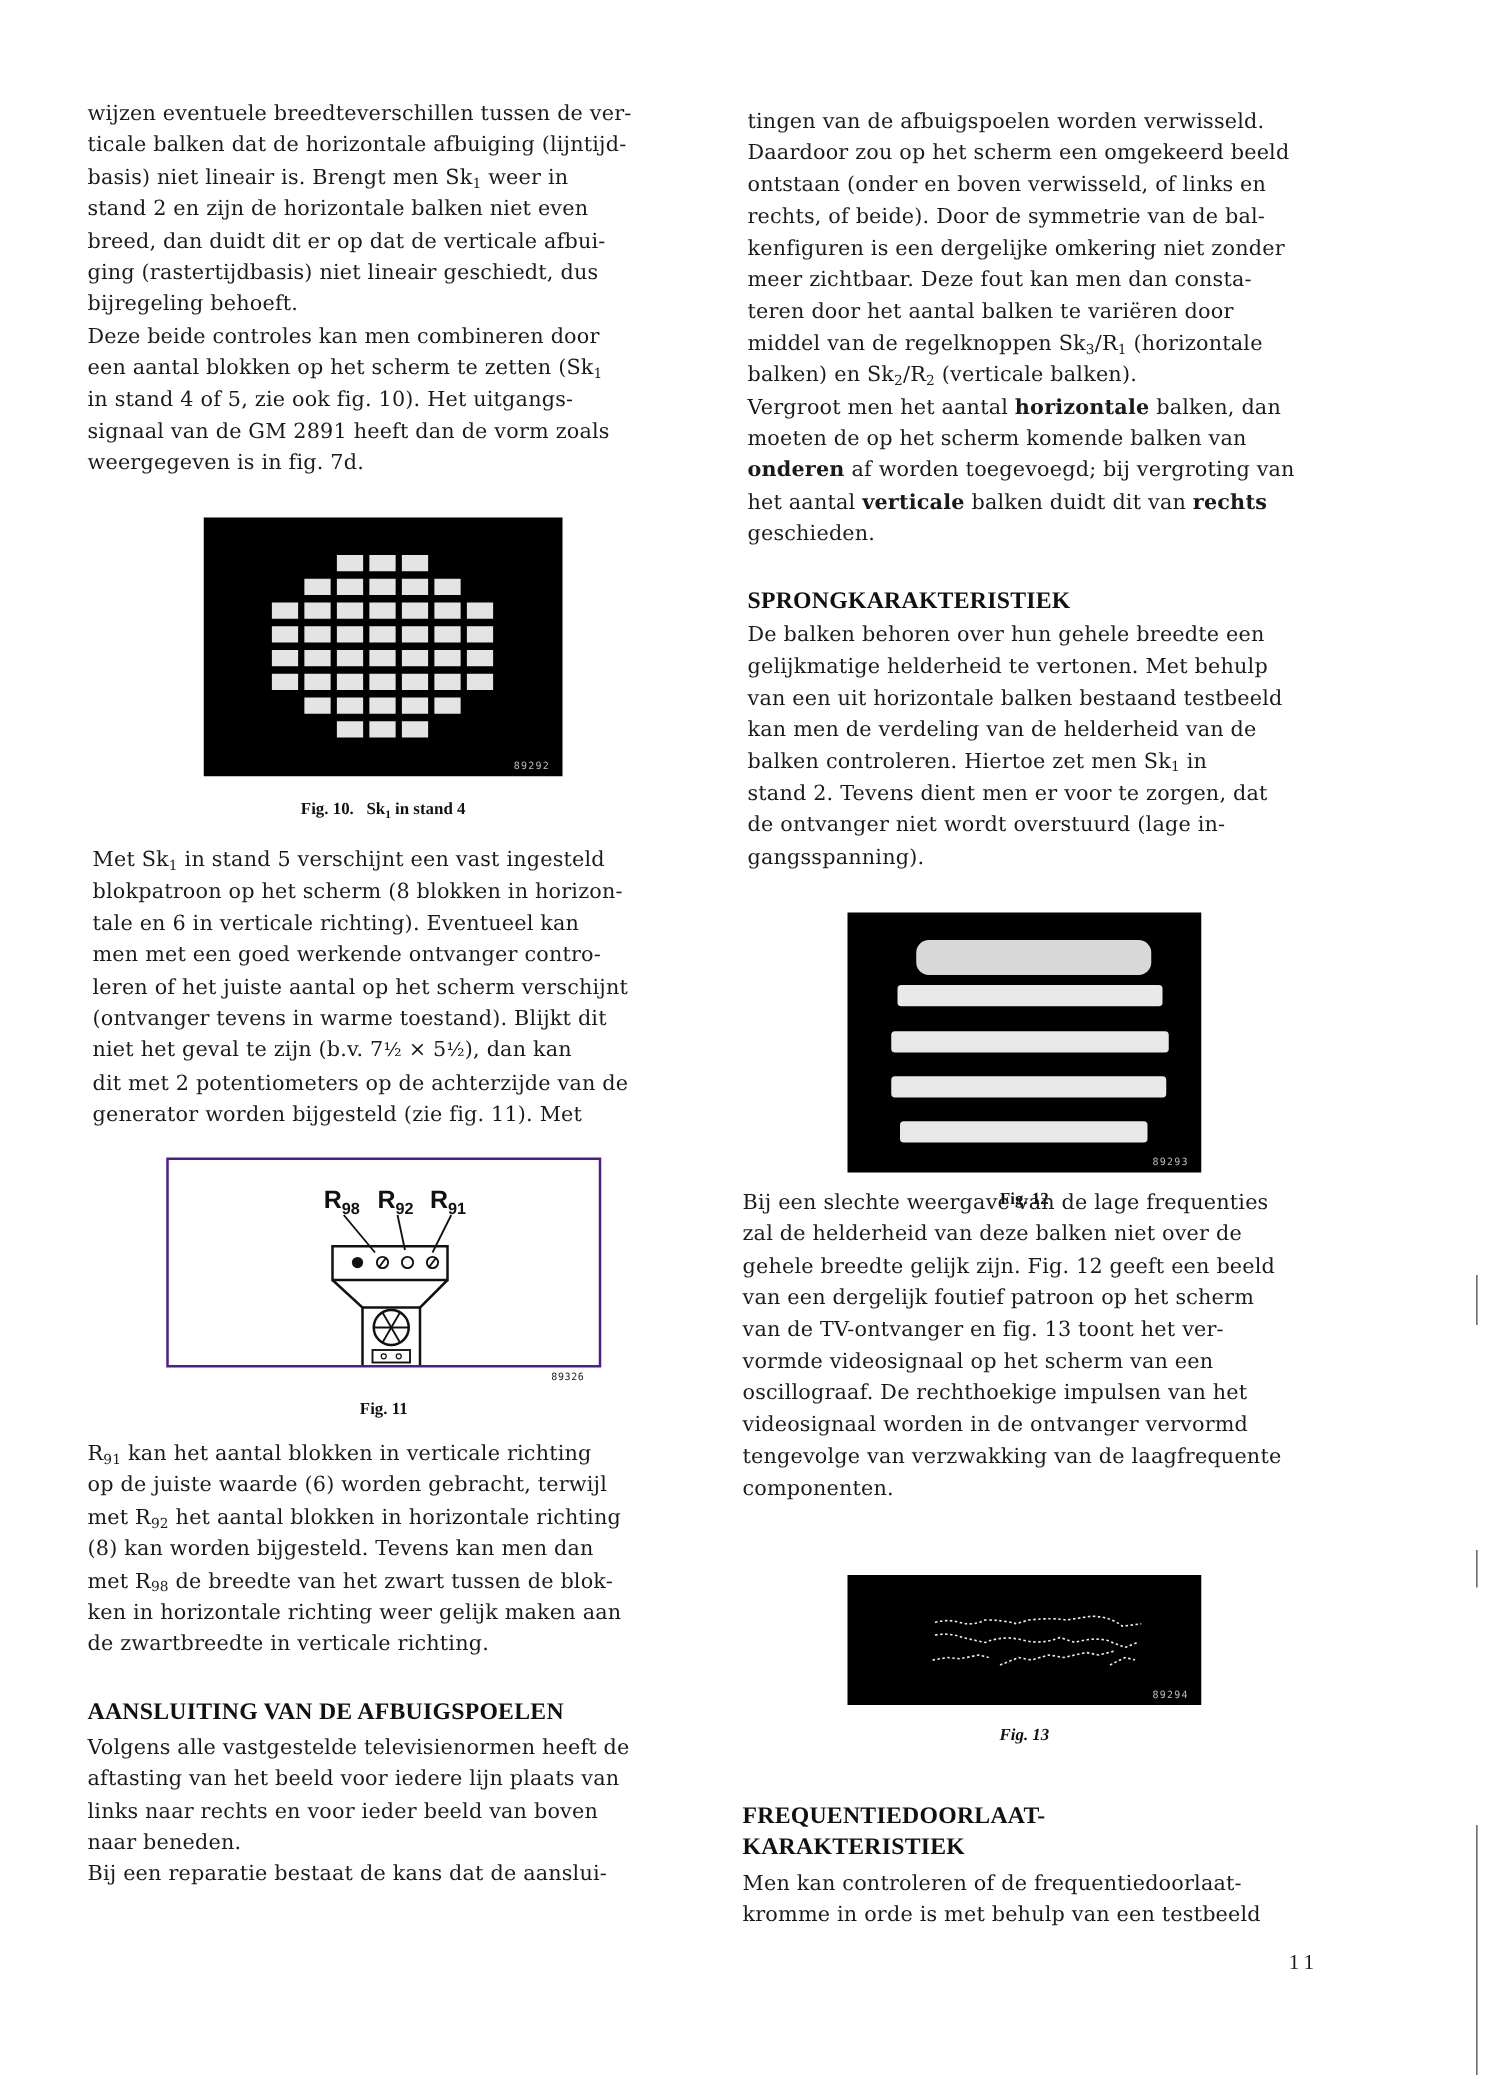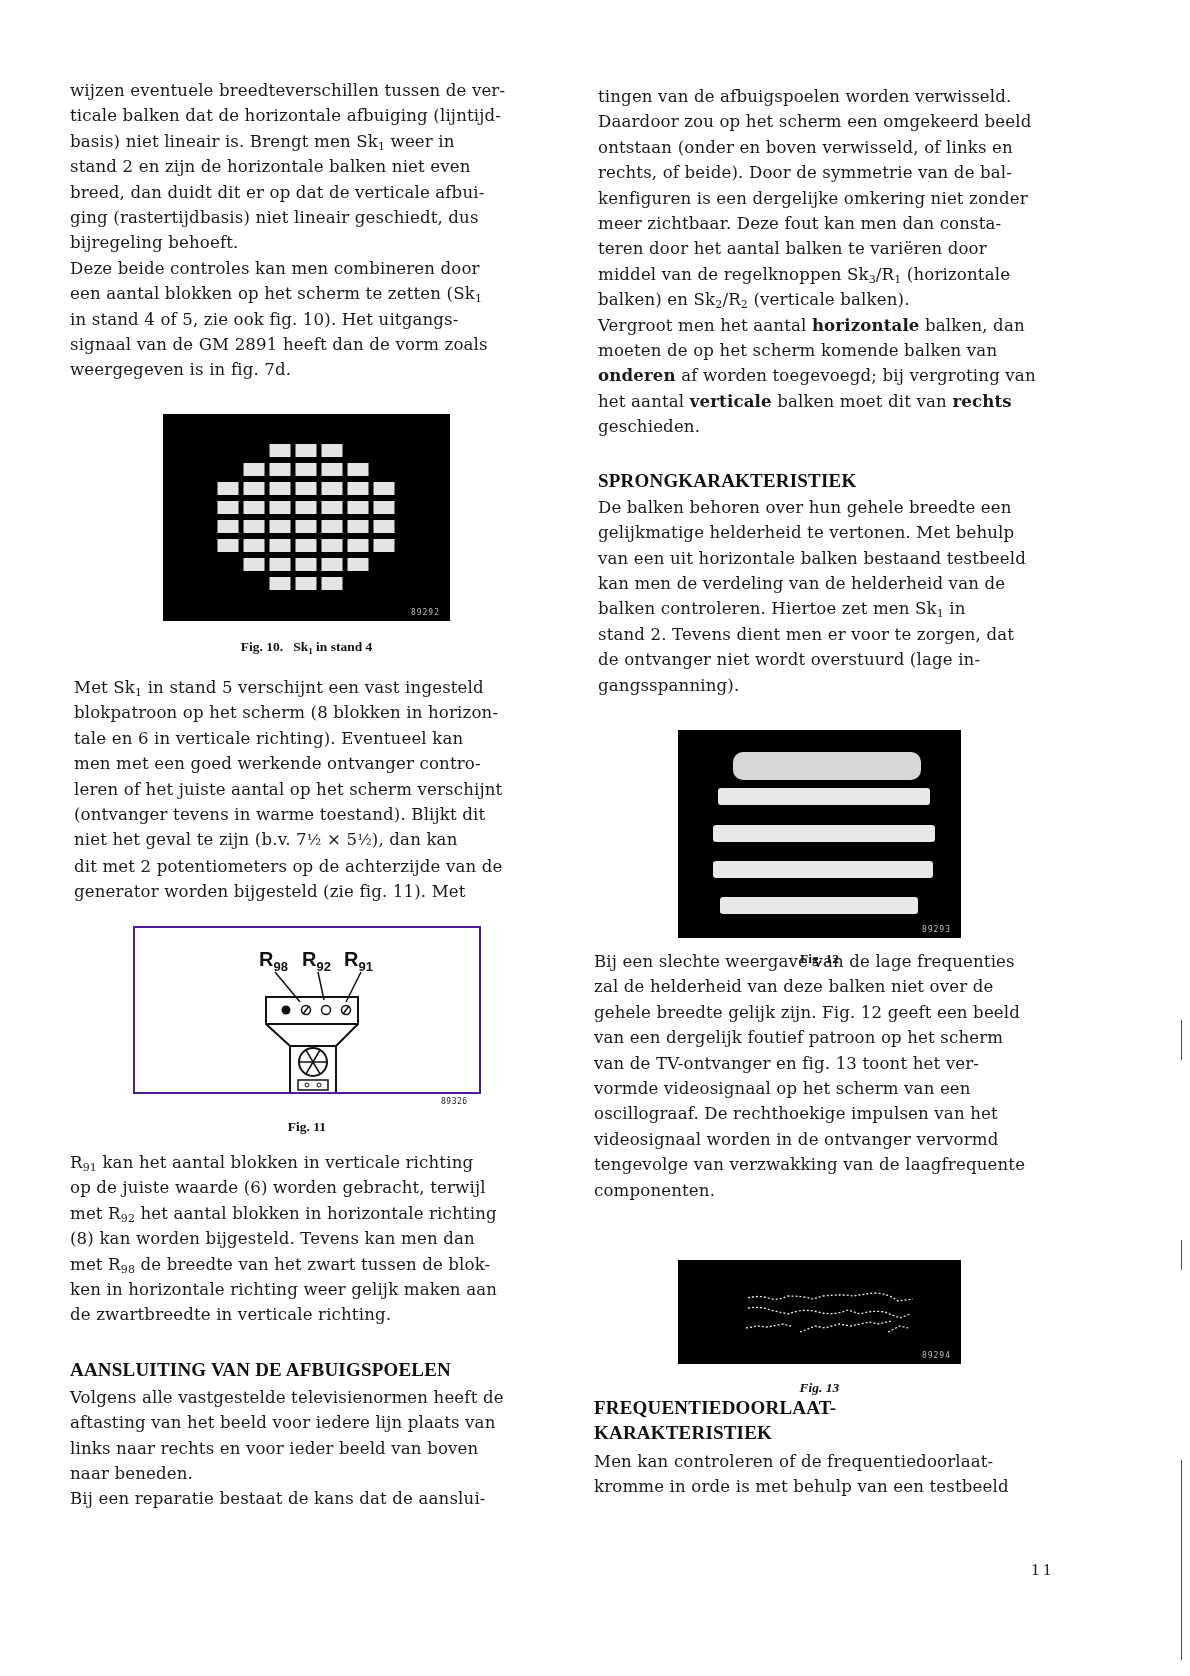--- a/index.html
+++ b/index.html
@@ -178,21 +178,21 @@
     <span>kenfiguren is een dergelijke omkering niet zonder</span><br>
     <span>meer zichtbaar. Deze fout kan men dan consta-</span><br>
     <span>teren door het aantal balken te variëren door</span><br>
     <span><span>middel van de regelknoppen Sk</span><sub>3</sub><span>/R</span><sub>1</sub><span> (horizontale</span></span><br>
     <span><span>balken) en Sk</span><sub>2</sub><span>/R</span><sub>2</sub><span> (verticale balken).</span></span>
   </p>
   <p class="p">
     <span><span>Vergroot men het aantal </span><b>horizontale</b><span> balken, dan</span></span><br>
     <span>moeten de op het scherm komende balken van</span><br>
     <span><b>onderen</b><span> af worden toegevoegd; bij vergroting van</span></span><br>
-    <span><span>het aantal </span><b>verticale</b><span> balken moet dit van </span><b>rechts</b></span><br>
+    <span><span>het aantal </span><b>verticale</b><span> balken duidt dit van </span><b>rechts</b></span><br>
     <span>geschieden.</span>
   </p>
   <h2 class="heading" style="margin-top:28px; margin-bottom:2px;">SPRONGKARAKTERISTIEK</h2>
   <p class="p">
     <span>De balken behoren over hun gehele breedte een</span><br>
     <span>gelijkmatige helderheid te vertonen. Met behulp</span><br>
     <span>van een uit horizontale balken bestaand testbeeld</span><br>
     <span>kan men de verdeling van de helderheid van de</span><br>
     <span><span>balken controleren. Hiertoe zet men Sk</span><sub>1</sub><span> in</span></span><br>
     <span>stand 2. Tevens dient men er voor te zorgen, dat</span><br>
@@ -233,21 +233,21 @@
     <g stroke="#eee" stroke-width="1.3" fill="none" stroke-dasharray="2 2">
       <path d="M70 38 q10 -3 20 0 t20 -2 q15 0 25 3 l10 -3 q20 -2 30 0 l20 -3 q15 0 25 8 l15 -2"></path>
       <path d="M70 48 q12 -2 22 2 l18 4 q15 -6 30 -2 t30 -2 l12 4 q12 -4 25 -2 l15 6 l10 -4"></path>
       <path d="M68 68 l12 -2 l10 1 l15 -3 l8 2 M122 72 l15 -6 l10 2 l14 -4 l12 2 l18 -4 l10 2 l12 -3 M210 72 l12 -6 l8 2"></path>
     </g>
   </svg>
   <span class="tiny-code">89294</span>
 </div>
 <p class="caption" style="position:absolute; left:678px; top:1380px; width:283px;font-style:italic;">Fig. 13</p>
 
-<div class="col" style="left:594px; top:1395px;">
+<div class="col" style="left:594px; top:1440px;">
   <h2 class="heading" style="margin-bottom:4px;">
     <span>FREQUENTIEDOORLAAT-</span><br>
     <span>KARAKTERISTIEK</span>
   </h2>
   <p class="p">
     <span>Men kan controleren of de frequentiedoorlaat-</span><br>
     <span>kromme in orde is met behulp van een testbeeld</span>
   </p>
 </div>
 

